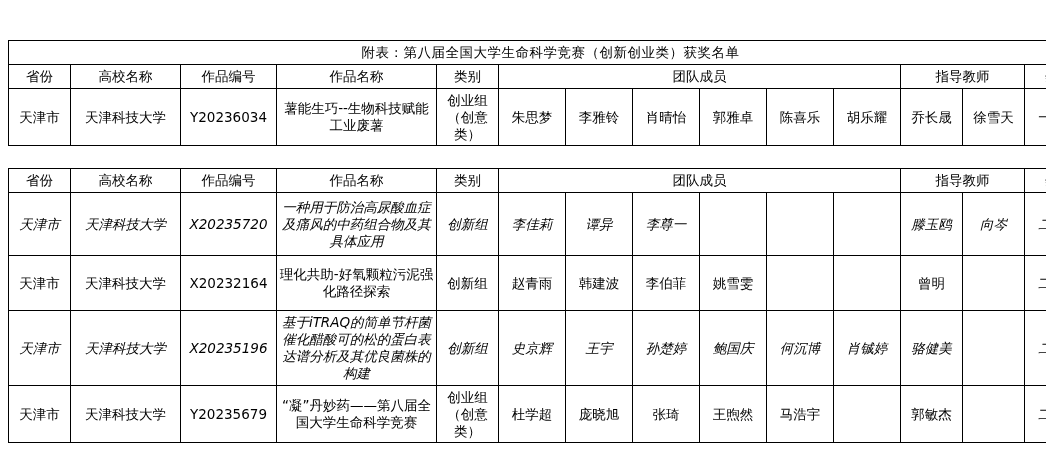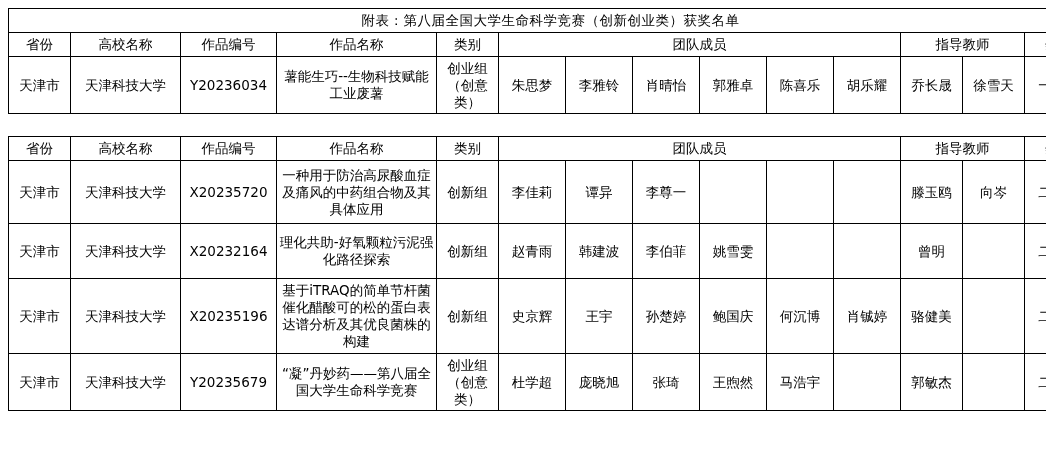--- a/index.html
+++ b/index.html
@@ -13,20 +13,21 @@
     font-family: "DejaVu Sans", "Liberation Sans", sans-serif;
     color: #000000;
     overflow: hidden;
   }
   .page {
     position: relative;
     width: 1046px;
     height: 414px;
     box-sizing: border-box;
     padding: 8px 8px 8px 8px;
+    margin-top: 32px;
   }
   table.doc-table {
     border-collapse: collapse;
     table-layout: fixed;
     width: 1030px;
     margin: 0;
   }
   table.doc-table td, table.doc-table th {
     border: 1px solid #000000;
     text-align: center;
@@ -45,20 +46,21 @@
   .hdr td {
     font-weight: bold;
     font-size: 14px;
     padding: 4px 2px;
   }
   .tall td {
     height: 48px;
   }
   .tall2 td {
     height: 56px;
+    font-style: italic;
   }
   .gap {
     height: 22px;
   }
   .two-line {
     line-height: 1.25;
   }
   
   .c-prov { width: 62px; }
   .c-school { width: 110px; }

